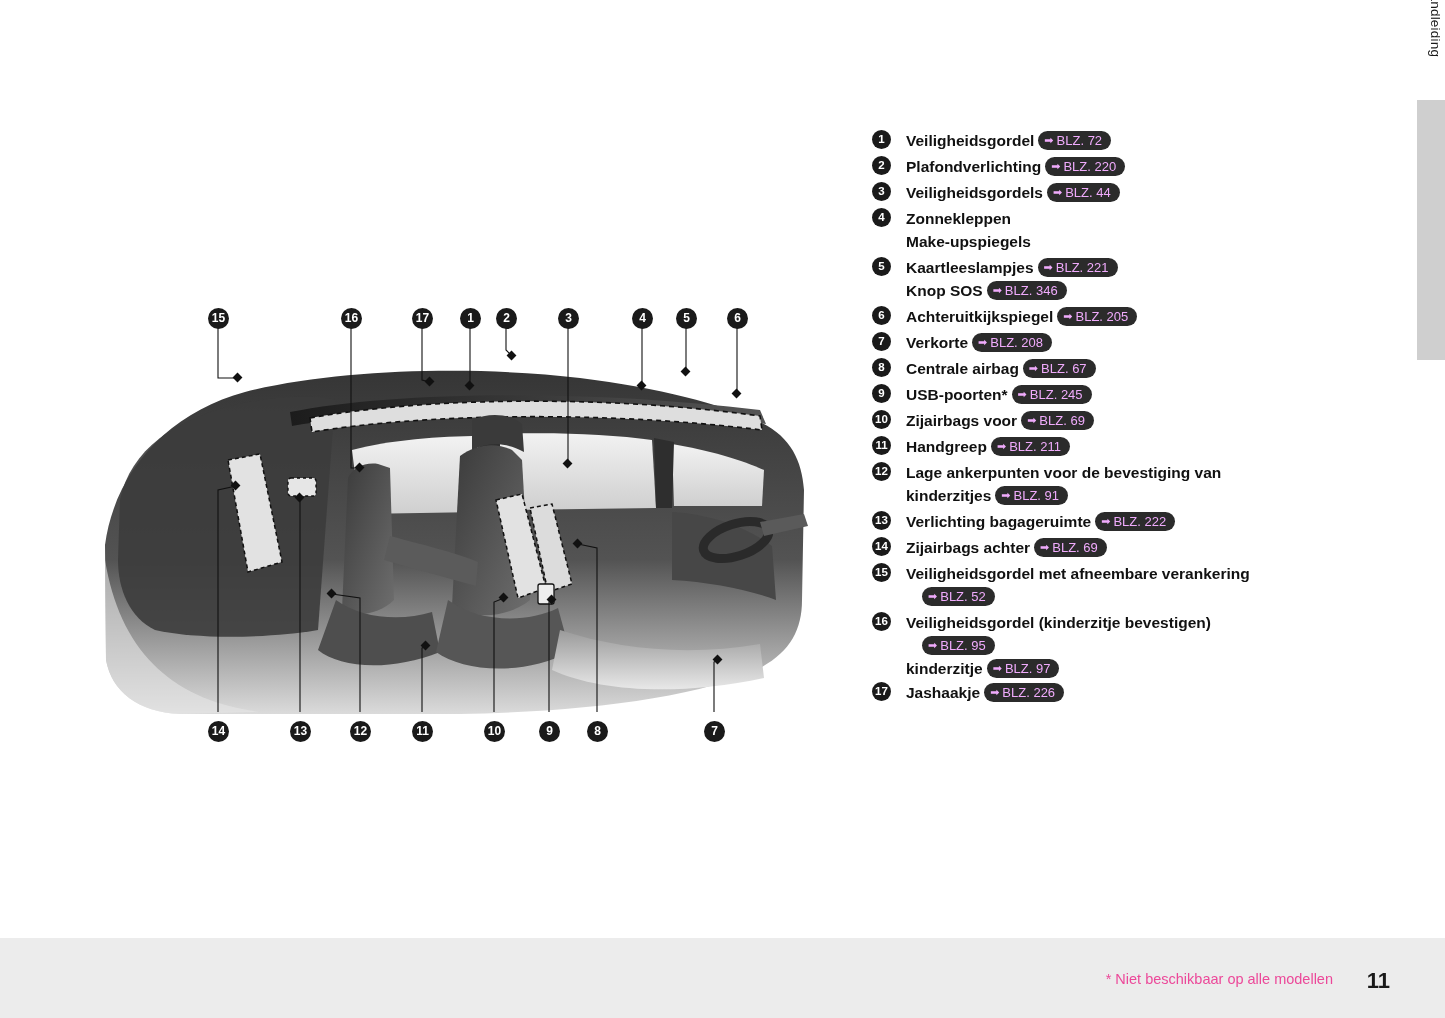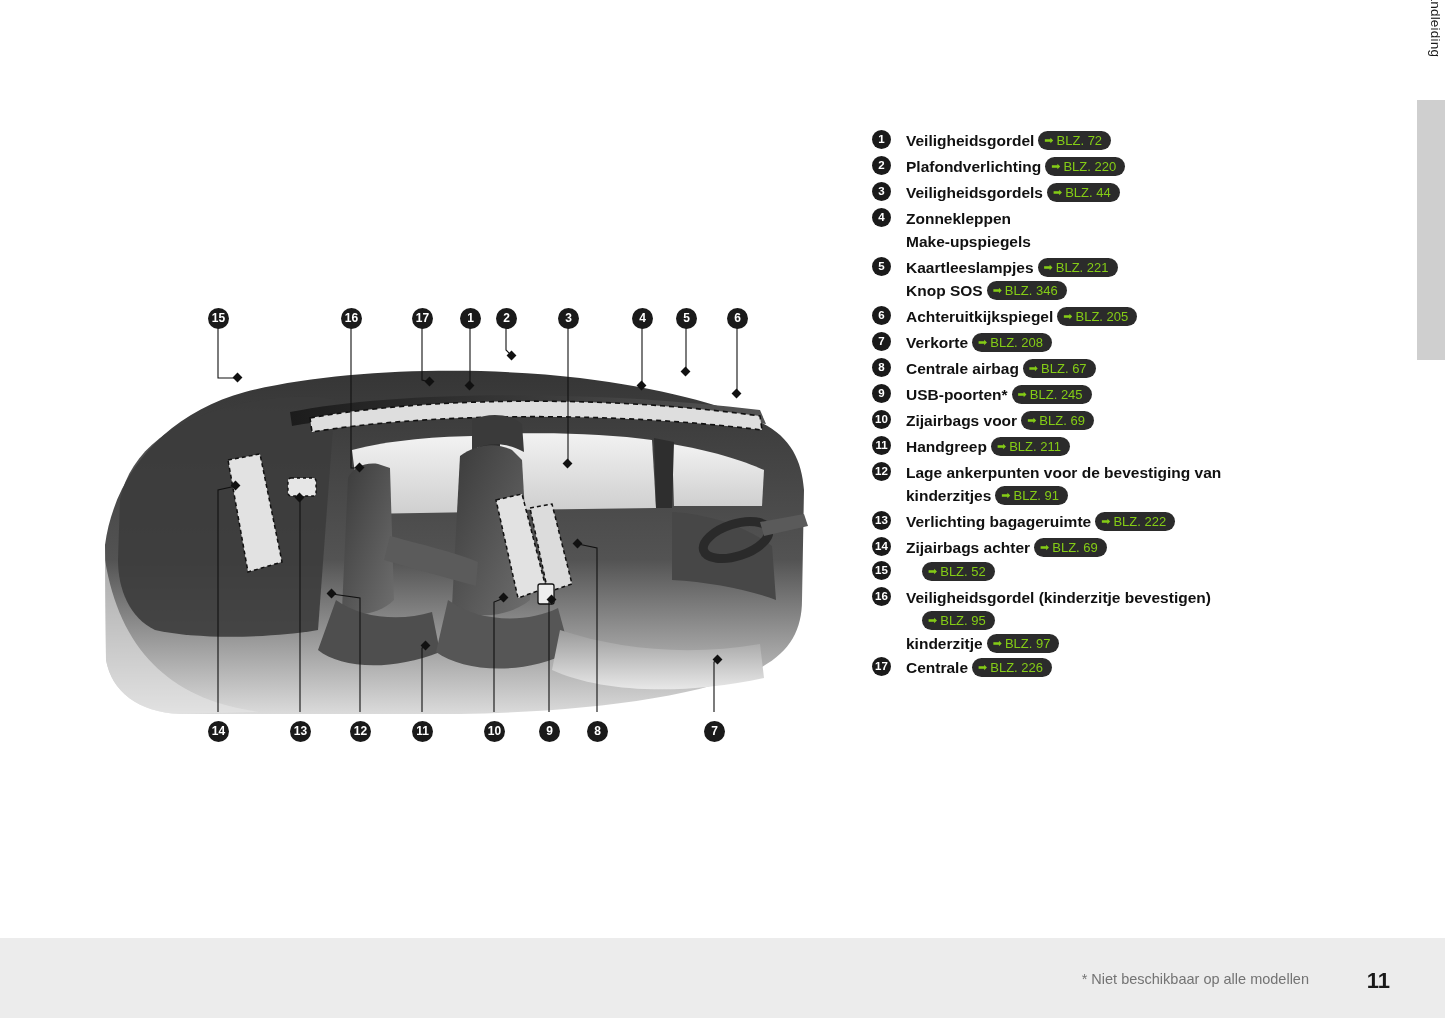--- a/index.html
+++ b/index.html
@@ -51,24 +51,24 @@
   .footer-bar {
     position: absolute;
     left: 0;
     bottom: 0;
     width: 1445px;
     height: 80px;
     background: #ececec;
   }
   .footer-note {
     position: absolute;
-    right: 136px;
+    right: 112px;
     bottom: 31px;
     font-size: 14.5px;
-    color: #737373;
+    color: #ec4899;
     white-space: nowrap;
   }
   .footer-page {
     position: absolute;
     right: 55px;
     bottom: 24px;
     font-size: 22px;
     font-weight: bold;
     color: #1a1a1a;
   }
@@ -106,21 +106,21 @@
     color: #111111;
     line-height: 25px;
     white-space: nowrap;
   }
   .legend-line.sub {
     margin-top: -2px;
   }
   .pill {
     display: inline-block;
     background: #2b2b2b;
-    color: #84cc16;
+    color: #f0abfc;
     border-radius: 10px;
     padding: 1px 9px 2px 6px;
     font-size: 13px;
     font-weight: normal;
     line-height: 16px;
     vertical-align: 2px;
     margin-left: 4px;
     white-space: nowrap;
   }
   .pill .arrow {
@@ -356,31 +356,32 @@
       <div class="legend-item">
         <span class="legend-num">13</span>
         <span class="legend-line"><span>Verlichting bagageruimte</span><span class="pill"><span class="arrow">➡</span><span>BLZ. 222</span></span></span>
       </div>
       <div class="legend-item">
         <span class="legend-num">14</span>
         <span class="legend-line"><span>Zijairbags achter</span><span class="pill"><span class="arrow">➡</span><span>BLZ. 69</span></span></span>
       </div>
       <div class="legend-item">
         <span class="legend-num">15</span>
+        <span class="legend-line"><span>Veiligheidsgordel met afneembare verankering</span></span>
         <span class="legend-line sub"><span class="pill pill-standalone"><span class="arrow">➡</span><span>BLZ. 52</span></span></span>
       </div>
       <div class="legend-item">
         <span class="legend-num">16</span>
         <span class="legend-line"><span>Veiligheidsgordel (kinderzitje bevestigen)</span></span>
         <span class="legend-line sub"><span class="pill pill-standalone"><span class="arrow">➡</span><span>BLZ. 95</span></span></span>
         <span class="legend-line sub"><span>kinderzitje</span><span class="pill"><span class="arrow">➡</span><span>BLZ. 97</span></span></span>
       </div>
       <div class="legend-item">
         <span class="legend-num">17</span>
-        <span class="legend-line sub"><span>Centrale</span><span class="pill"><span class="arrow">➡</span><span>BLZ. 226</span></span></span>
+        <span class="legend-line sub"><span>Jashaakje</span><span class="pill"><span class="arrow">➡</span><span>BLZ. 226</span></span></span>
       </div>
     </div>
 
   <div class="footer-bar"></div>
   <div class="footer-note">* Niet beschikbaar op alle modellen</div>
   <div class="footer-page">11</div>
 
 </div>
 
 </body></html>

